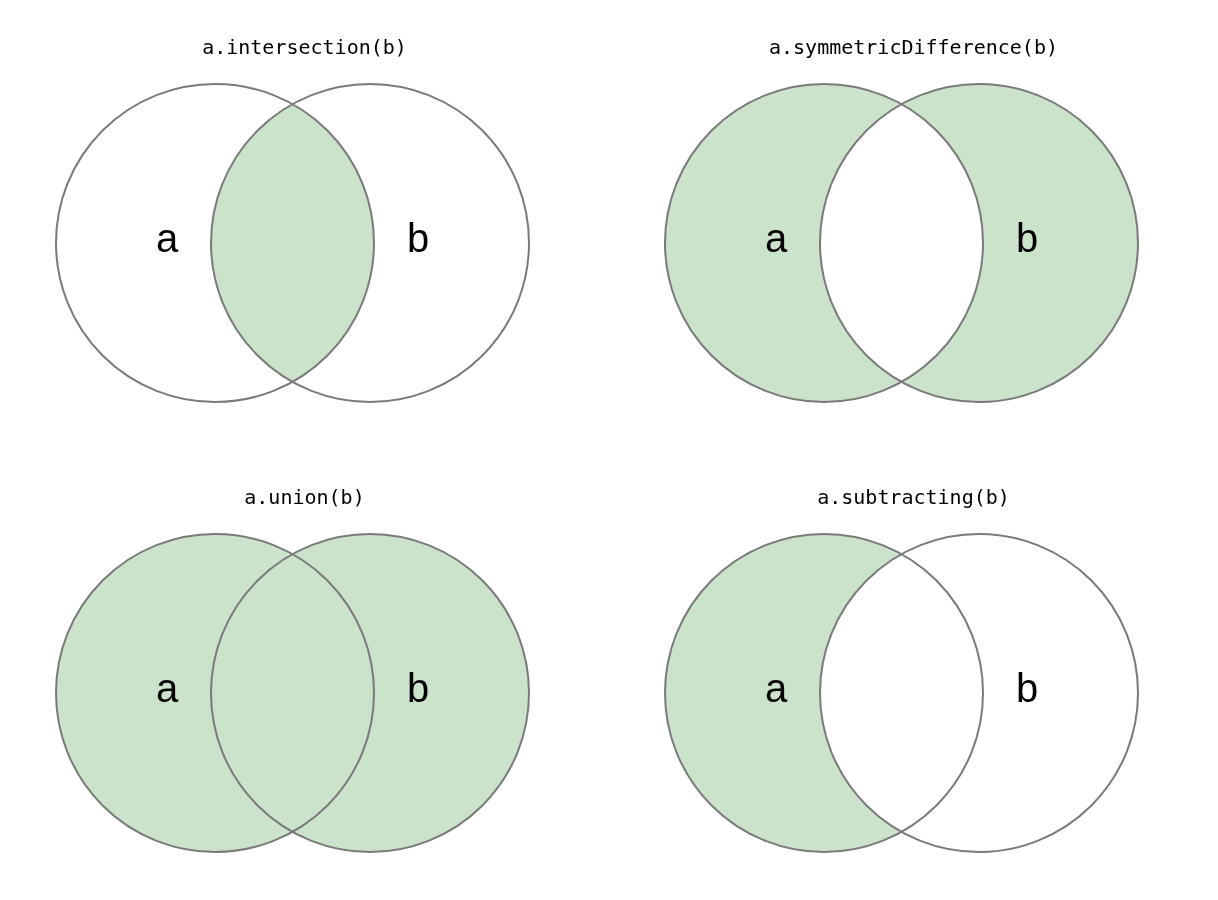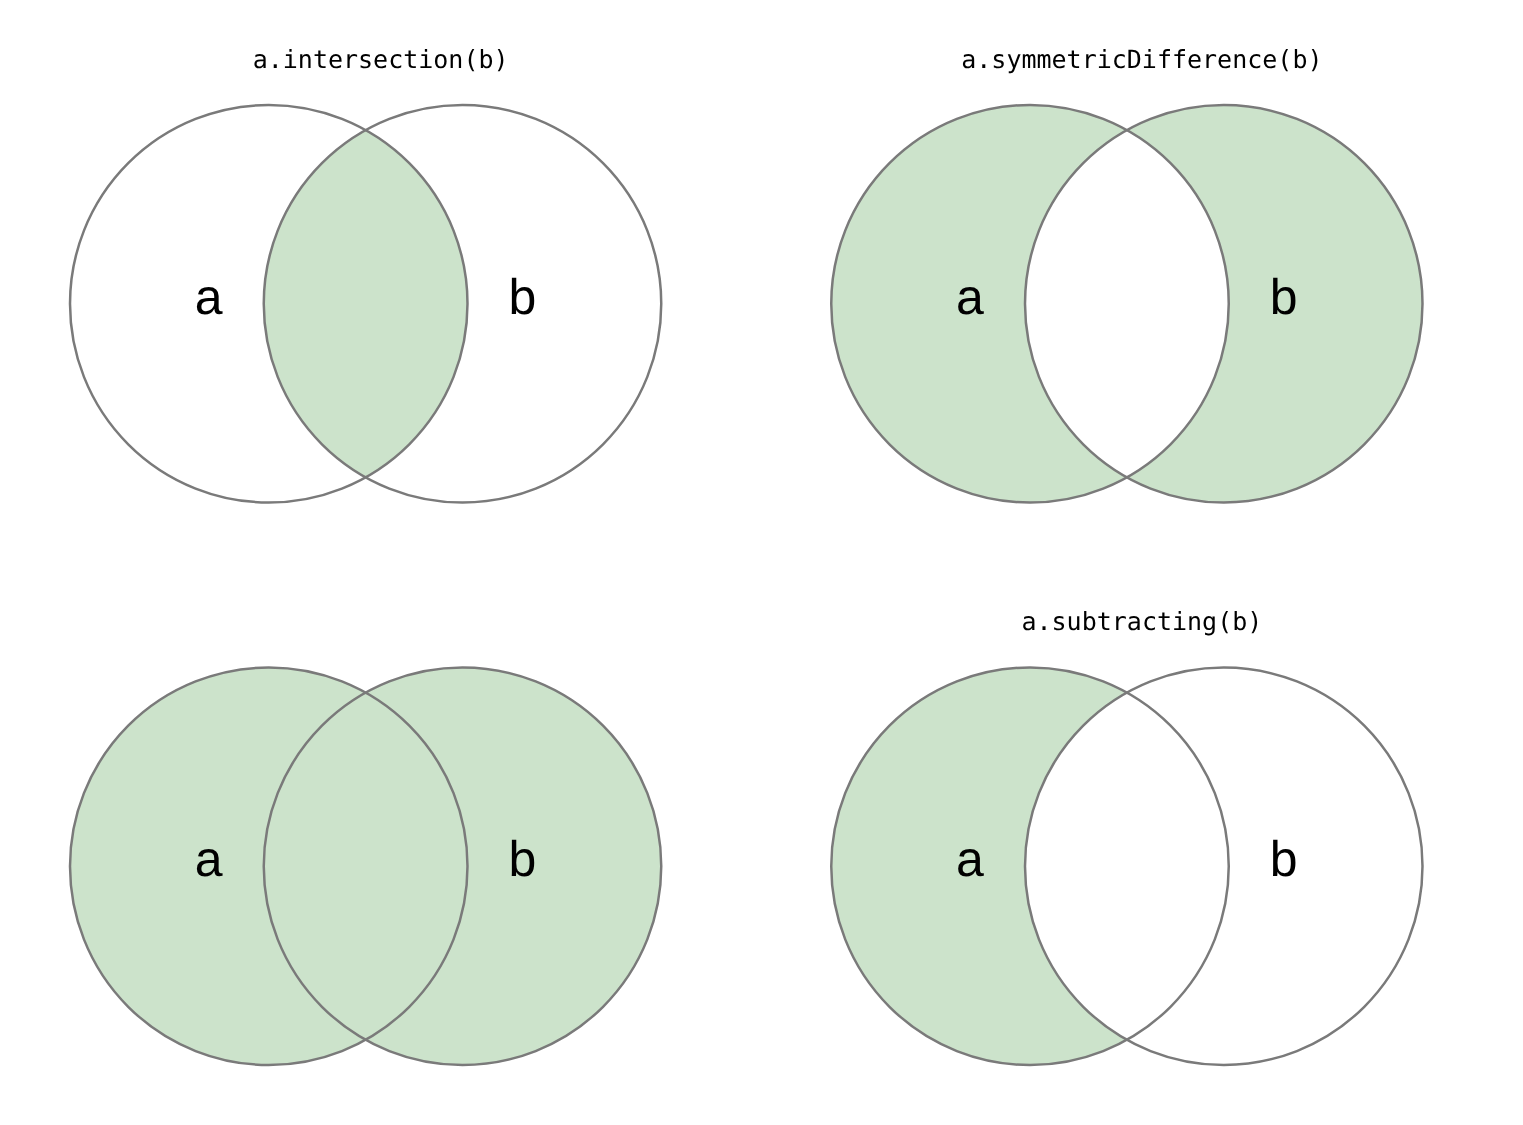--- a/index.html
+++ b/index.html
@@ -118,20 +118,21 @@
           </g>
           <circle cx="215" cy="207" r="159" fill="none" stroke="#7a7a7a" stroke-width="2"></circle>
           <circle cx="370" cy="207" r="159" fill="none" stroke="#7a7a7a" stroke-width="2"></circle>
           <text class="set-label" x="167" y="202">a</text>
           <text class="set-label" x="418" y="202">b</text>
         </svg>
       </div>
     </div>
 
     <div class="panel">
+      <div class="panel-title">a.union(b)</div>
       <div class="venn-wrap">
         <svg class="venn" viewBox="0 0 609 414" xmlns="http://www.w3.org/2000/svg">
           <g>
             <circle cx="215" cy="207" r="159" fill="#cce3cb" stroke="none"></circle>
             <circle cx="370" cy="207" r="159" fill="#cce3cb" stroke="none"></circle>
           </g>
           <circle cx="215" cy="207" r="159" fill="none" stroke="#7a7a7a" stroke-width="2"></circle>
           <circle cx="370" cy="207" r="159" fill="none" stroke="#7a7a7a" stroke-width="2"></circle>
           <text class="set-label" x="167" y="202">a</text>
           <text class="set-label" x="418" y="202">b</text>

